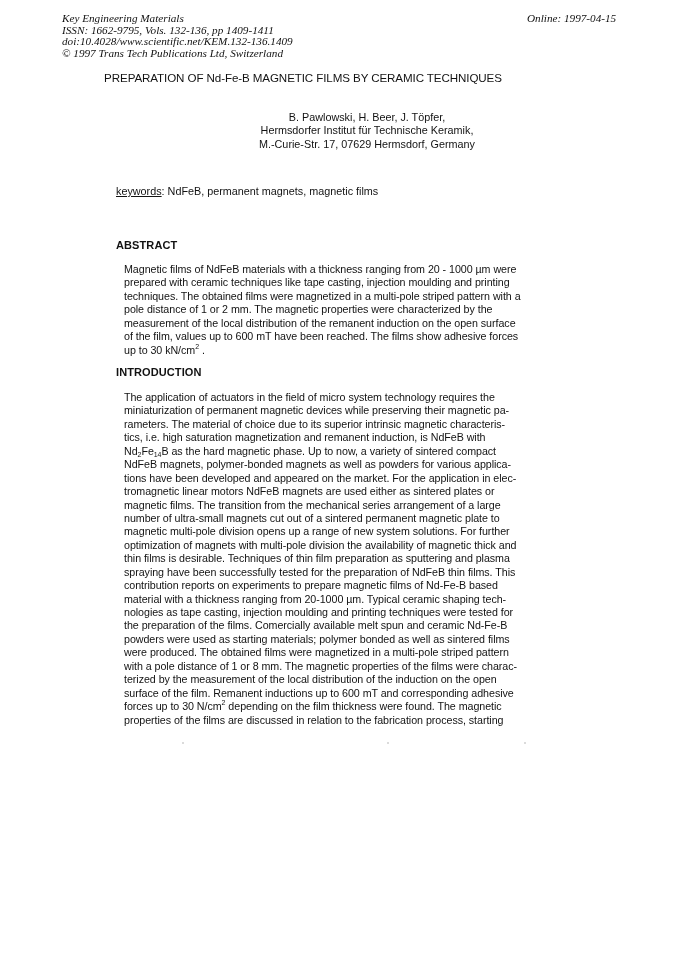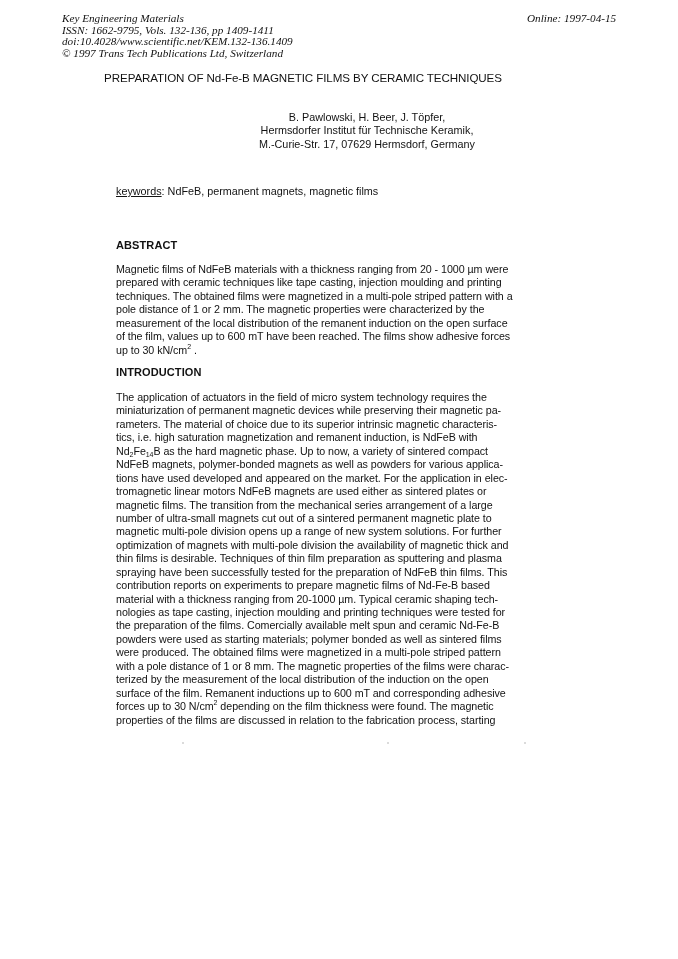--- a/index.html
+++ b/index.html
@@ -22,21 +22,21 @@
   .authors div { white-space: nowrap; }
 
   .keywords { position: absolute; left: 116px; top: 185px; font-size: 10.8px; white-space: nowrap; }
   .keywords .kw-label { text-decoration: underline; }
 
   .heading { position: absolute; left: 116px; font-size: 11px; font-weight: bold; letter-spacing: 0.1px; white-space: nowrap; }
   .h-abstract { top: 239px; }
   .h-intro { top: 366px; }
 
   .para { position: absolute; left: 116px; width: 430px; font-size: 10.7px; line-height: 13.45px; }
-  .para .ln { white-space: nowrap; height: 13.45px; letter-spacing: -0.05px; }
+  .para .ln { white-space: nowrap; height: 13.45px; letter-spacing: -0.05px; margin-left: 8px; }
   .p-abstract { top: 263px; }
   .p-intro { top: 391px; }
 
   sup { font-size: 7px; vertical-align: 5px; line-height: 0; }
   sub { font-size: 7px; vertical-align: -2px; line-height: 0; }
 
   .speck { position: absolute; width: 2px; height: 2px; background: #cfcfcf; border-radius: 1px; }
 </style>
 </head>
 <body>
@@ -75,21 +75,21 @@
   </div>
 
   <div class="heading h-intro sans">INTRODUCTION</div>
   <div class="para p-intro sans">
     <div class="ln">The application of actuators in the field of micro system technology requires the</div>
     <div class="ln">miniaturization of permanent magnetic devices while preserving their magnetic pa-</div>
     <div class="ln">rameters. The material of choice due to its superior intrinsic magnetic characteris-</div>
     <div class="ln">tics, i.e. high saturation magnetization and remanent induction, is NdFeB with</div>
     <div class="ln"><span>Nd</span><sub>2</sub><span>Fe</span><sub>14</sub><span>B as the hard magnetic phase. Up to now, a variety of sintered compact</span></div>
     <div class="ln">NdFeB magnets, polymer-bonded magnets as well as powders for various applica-</div>
-    <div class="ln">tions have used developed and appeared on the market. For the application in elec-</div>
+    <div class="ln">tions have been developed and appeared on the market. For the application in elec-</div>
     <div class="ln">tromagnetic linear motors NdFeB magnets are used either as sintered plates or</div>
     <div class="ln">magnetic films. The transition from the mechanical series arrangement of a large</div>
     <div class="ln">number of ultra-small magnets cut out of a sintered permanent magnetic plate to</div>
     <div class="ln">magnetic multi-pole division opens up a range of new system solutions. For further</div>
     <div class="ln">optimization of magnets with multi-pole division the availability of magnetic thick and</div>
     <div class="ln">thin films is desirable. Techniques of thin film preparation as sputtering and plasma</div>
     <div class="ln">spraying have been successfully tested for the preparation of NdFeB thin films. This</div>
     <div class="ln">contribution reports on experiments to prepare magnetic films of Nd-Fe-B based</div>
     <div class="ln">material with a thickness ranging from 20-1000 µm. Typical ceramic shaping tech-</div>
     <div class="ln">nologies as tape casting, injection moulding and printing techniques were tested for</div>

